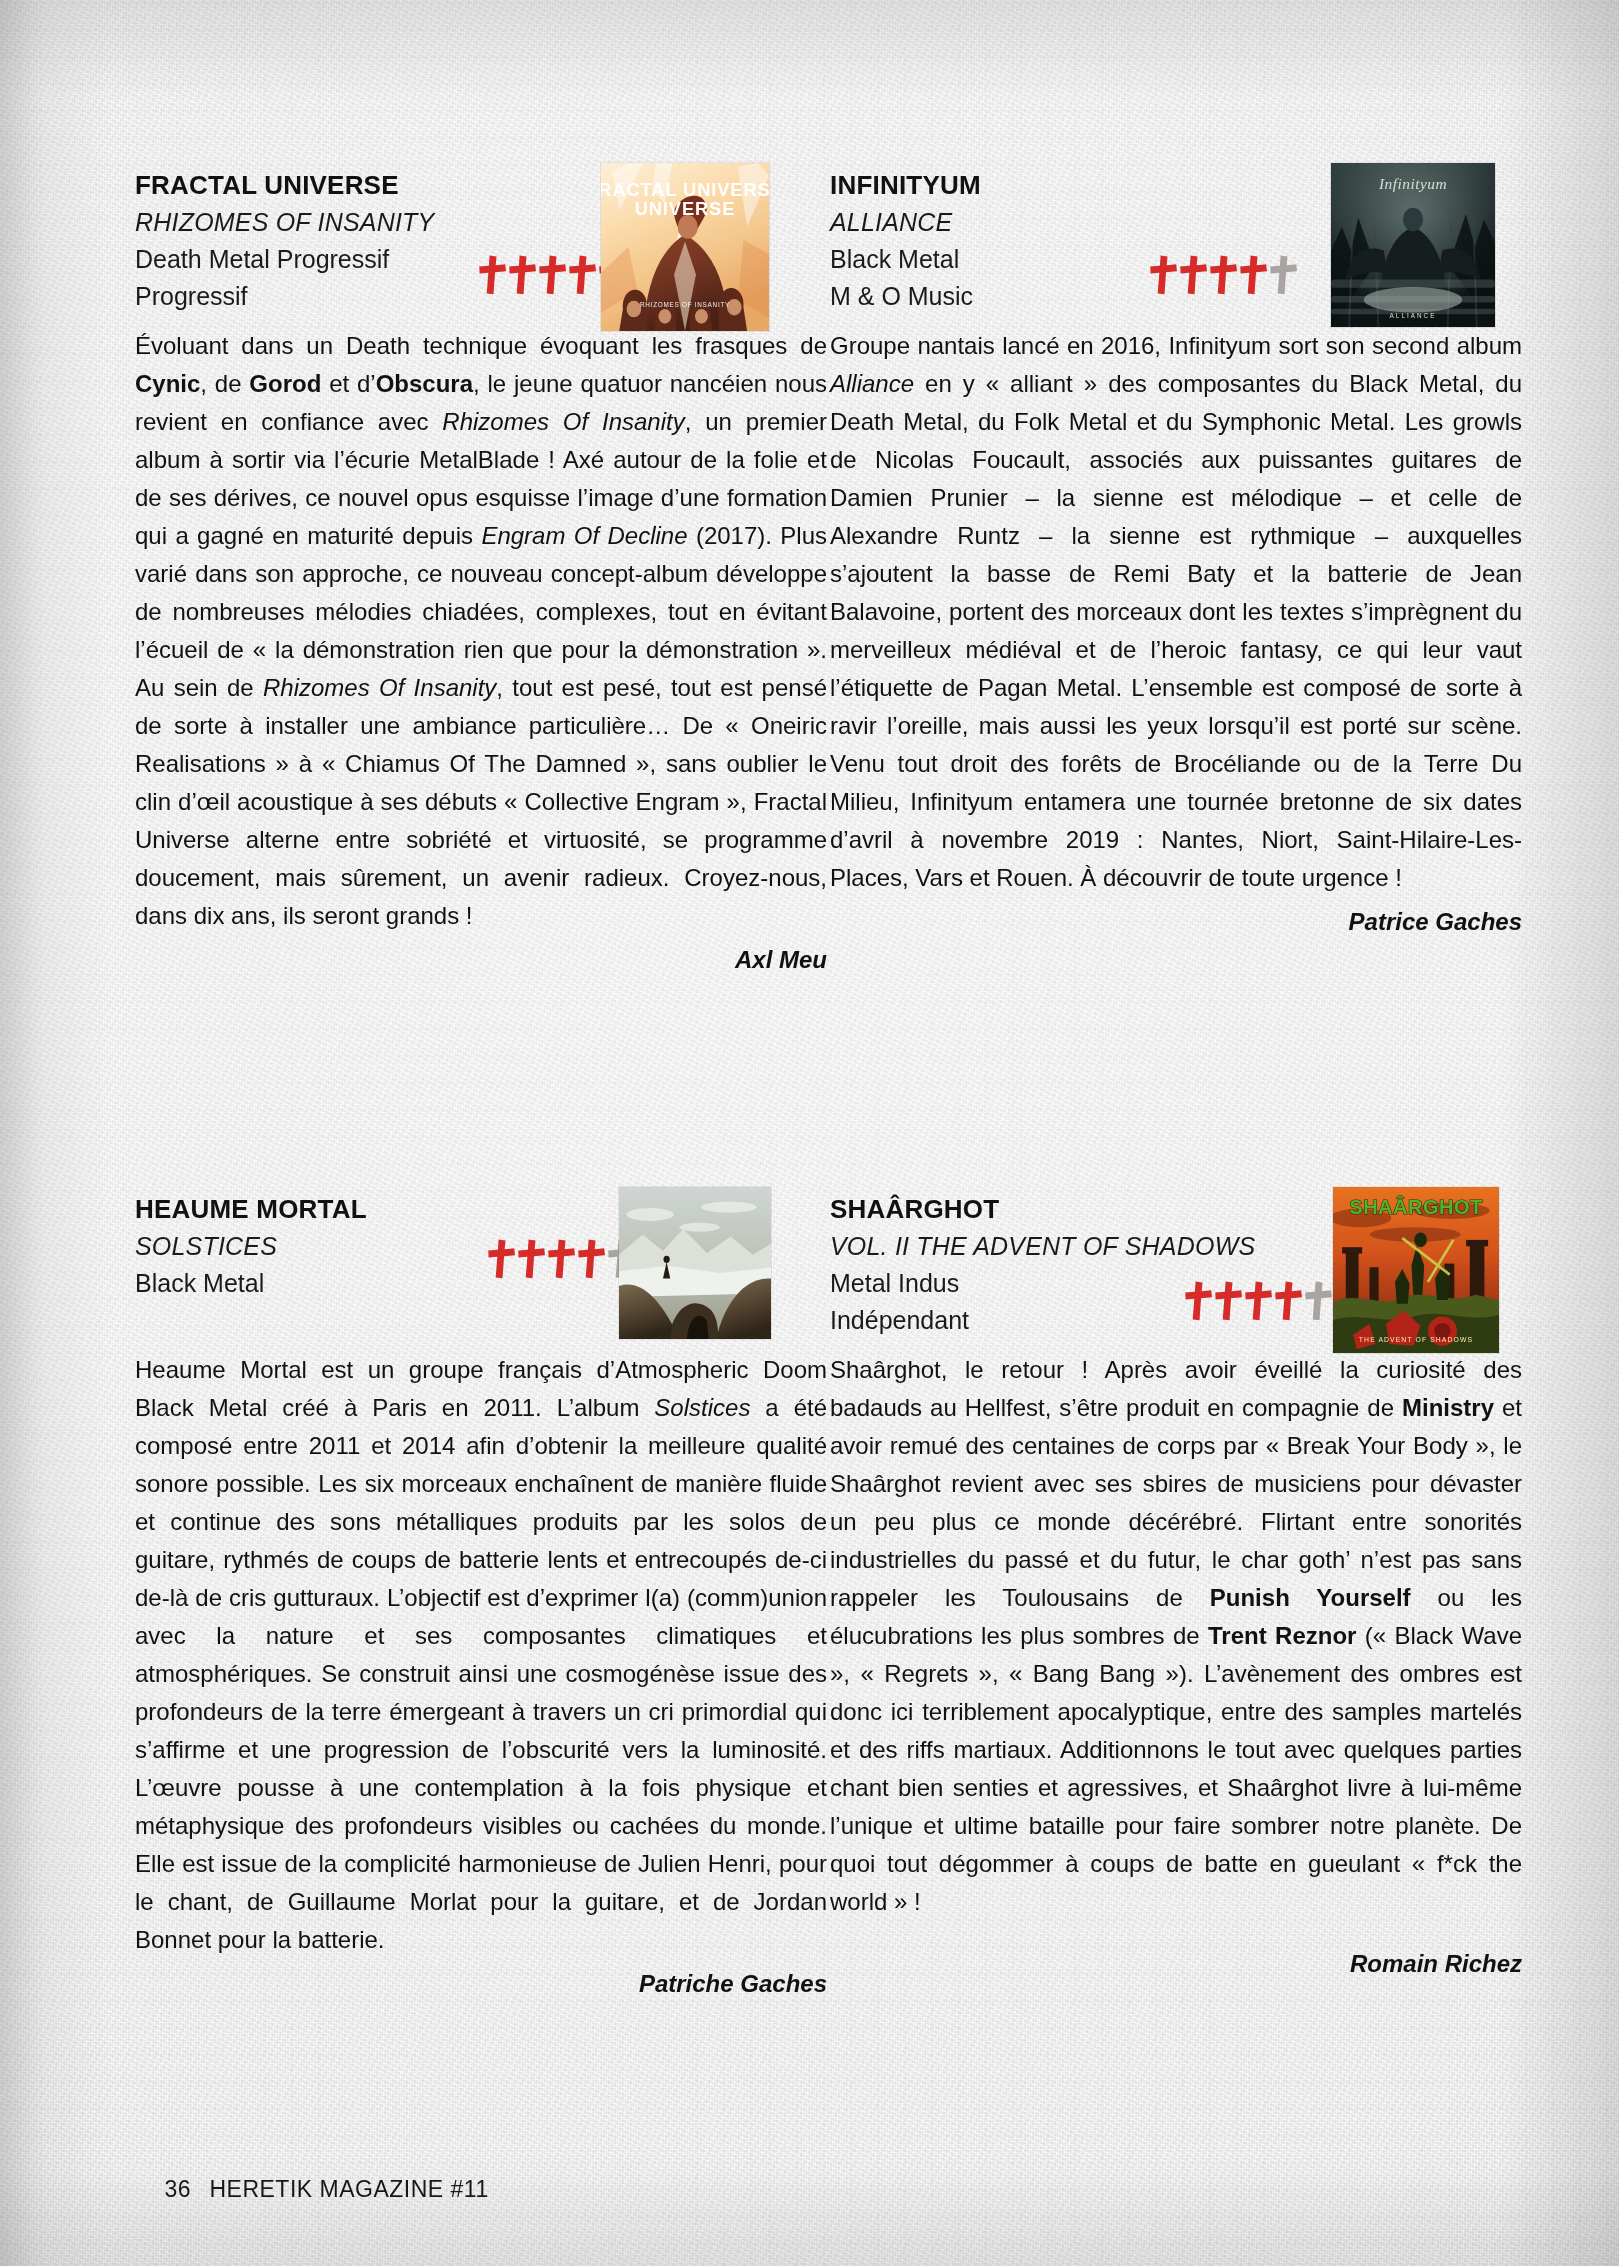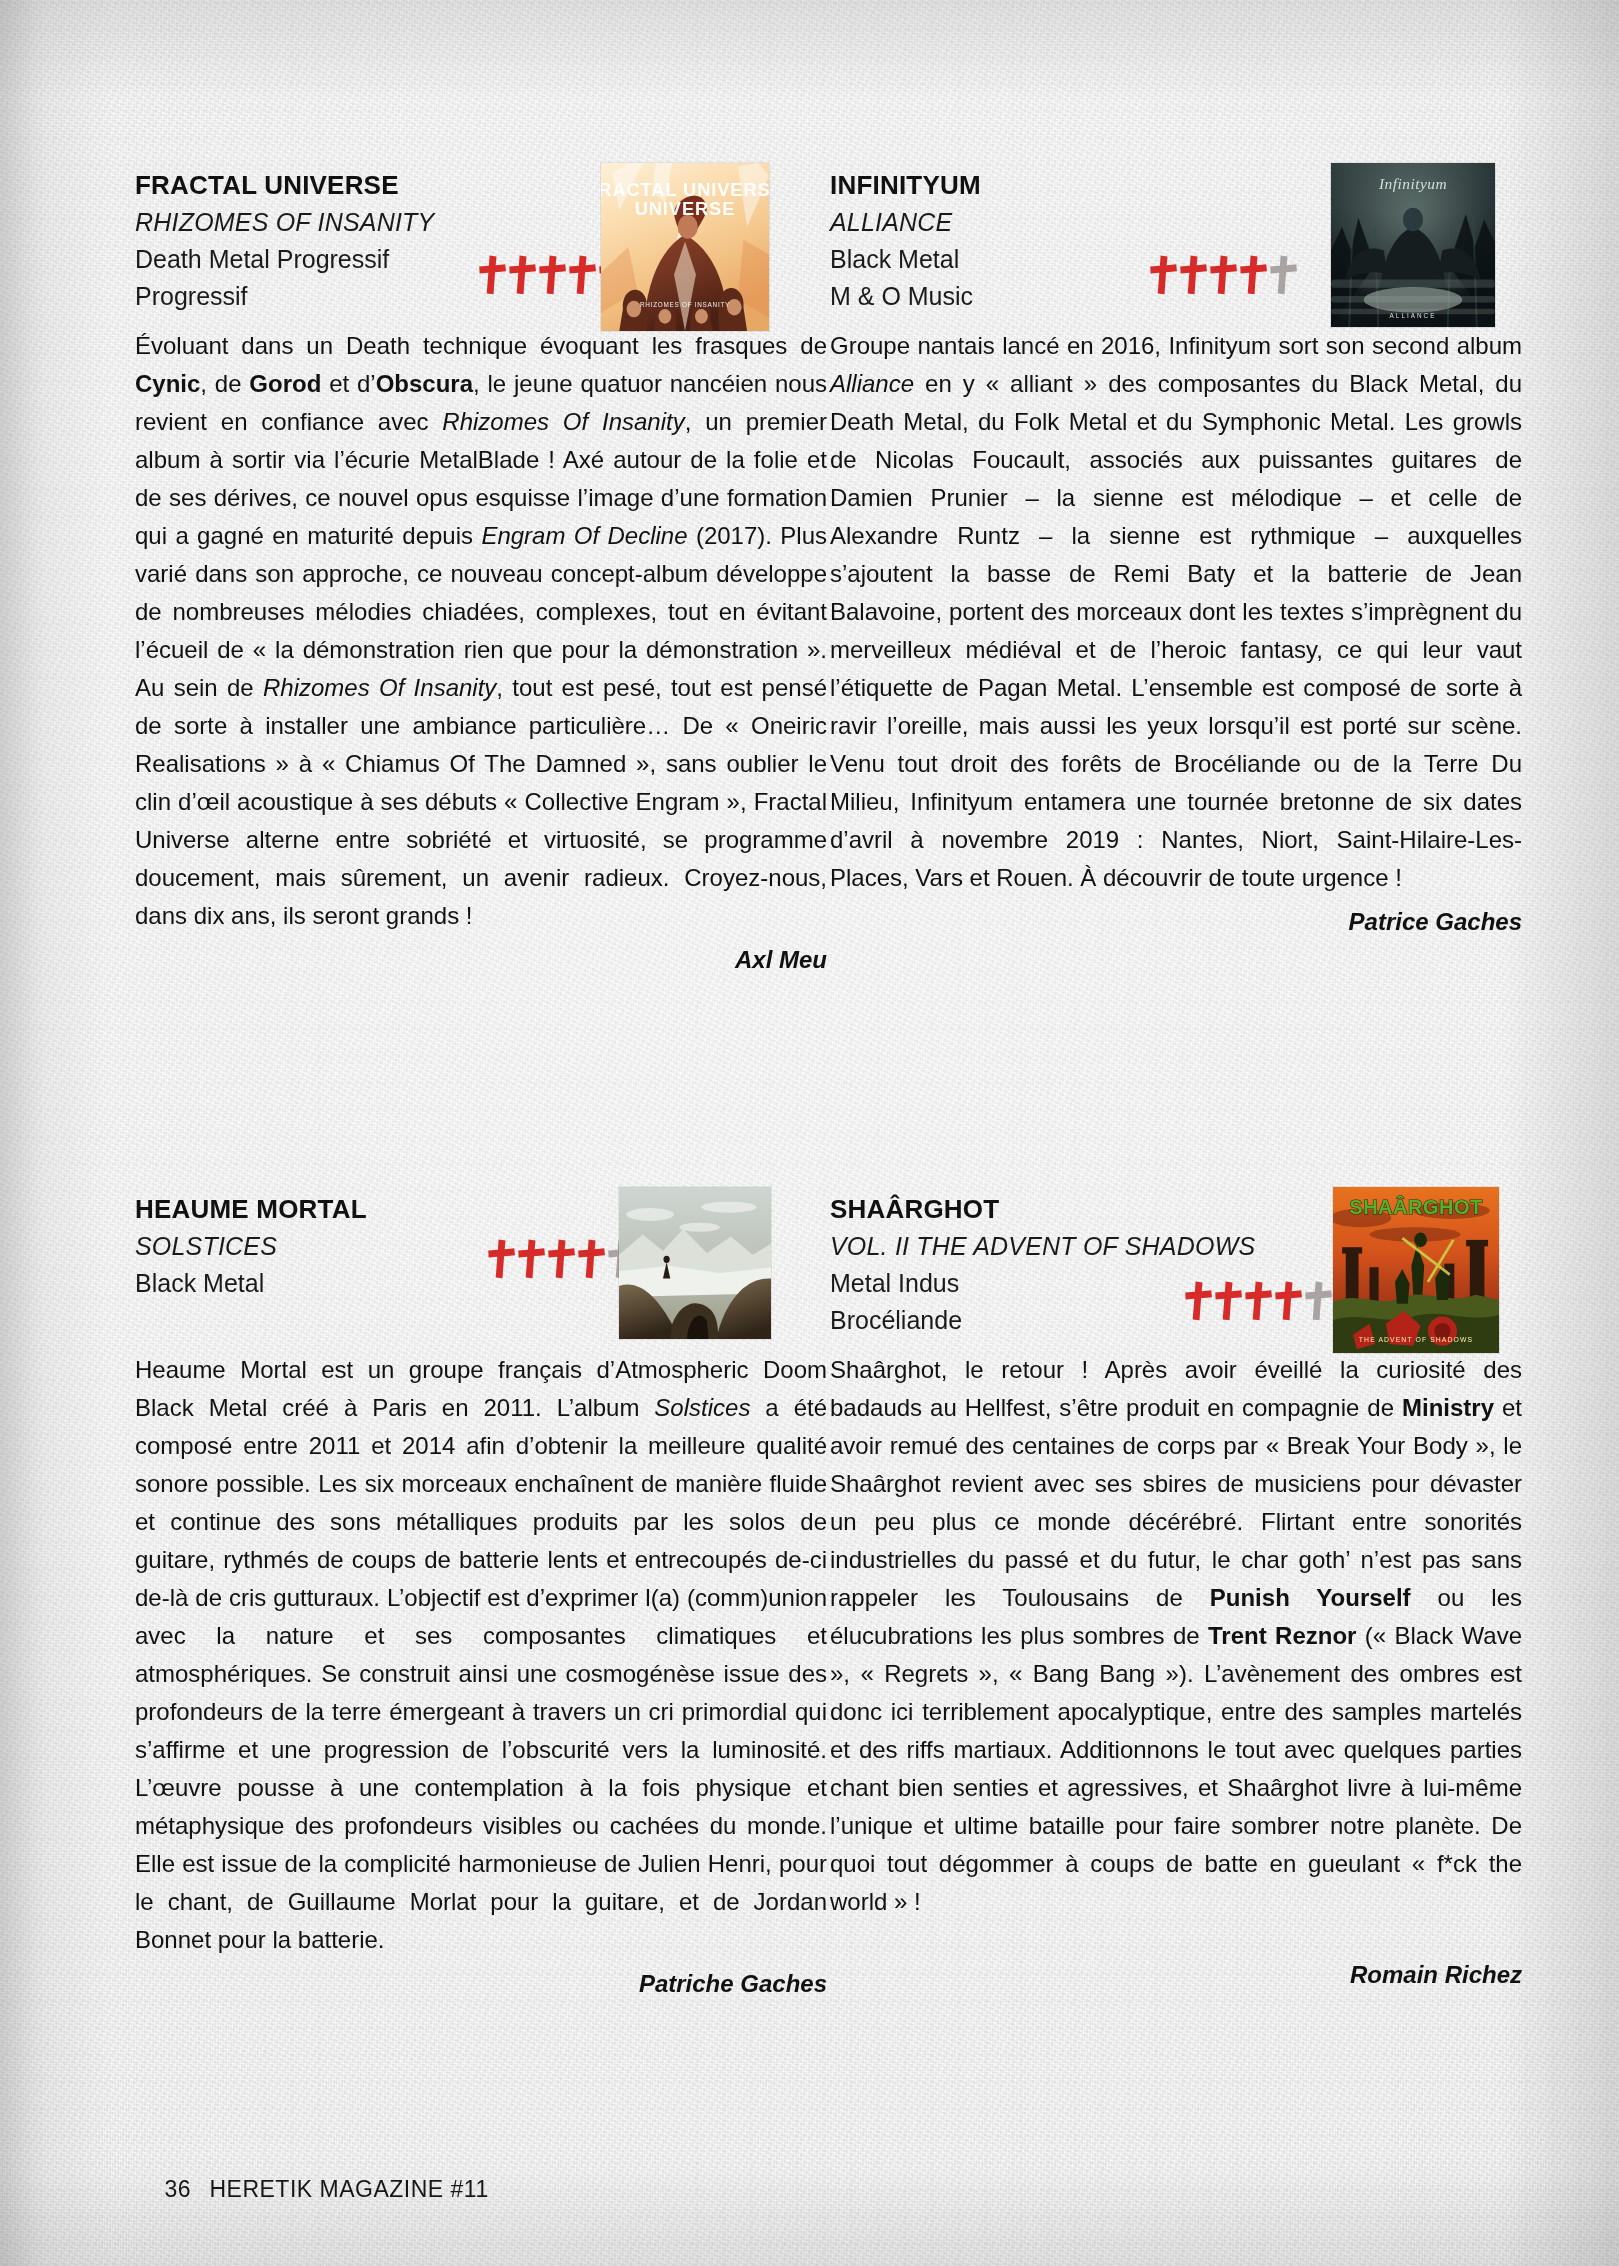--- a/index.html
+++ b/index.html
@@ -128,21 +128,21 @@
   .rev-body b { font-weight: bold; }
   .rev-body i { font-style: italic; }
   .byline {
     display: block;
     text-align: right;
     font-weight: bold;
     font-style: italic;
     font-size: 24px;
     margin-top: 6px;
   }
-  .byline.spaced { margin-top: 35px; }
+  .byline.spaced { margin-top: 24px; }
 
   
   #footer {
     position: absolute;
     left: 137px;
     top: 2149px;
     font-size: 23px;
     color: #161616;
     letter-spacing: 0.5px;
     white-space: pre;
@@ -387,21 +387,21 @@
       <span>Heaume Mortal est un groupe français d’Atmospheric Doom Black Metal créé à Paris en 2011. L’album <i>Solstices</i> a été composé entre 2011 et 2014 afin d’obtenir la meilleure qualité sonore possible. Les six morceaux enchaînent de manière fluide et continue des sons métalliques produits par les solos de guitare, rythmés de coups de batterie lents et entrecoupés de-ci de-là de cris gutturaux. L’objectif est d’exprimer l(a) (comm)union avec la nature et ses composantes climatiques et atmosphériques. Se construit ainsi une cosmogénèse issue des profondeurs de la terre émergeant à travers un cri primordial qui s’affirme et une progression de l’obscurité vers la luminosité. L’œuvre pousse à une contemplation à la fois physique et métaphysique des profondeurs visibles ou cachées du monde. Elle est issue de la complicité harmonieuse de Julien Henri, pour le chant, de Guillaume Morlat pour la guitare, et de Jordan Bonnet pour la batterie.</span><span class="byline">Patriche Gaches</span>
     </div>
   </section>
 
   <section class="review rev-shaarghot">
     <div class="rev-head">
       <div class="head-text">
         <div class="band">SHAÂRGHOT</div>
         <div class="album">VOL. II THE ADVENT OF SHADOWS</div>
         <div class="genre">Metal Indus</div>
-        <div class="label">Brocéliande</div>
+        <div class="label">Indépendant</div>
       </div>
       <div class="rating" style="left:355px; top:90px;">
           <svg width="27.4" height="40" viewBox="0 0 30 44">
             <path d="M11.6 0.5 L19.2 1.6 L18.3 11.4 L28.8 10.2 L29.6 17.8 L17.6 19.0 L15.9 43.2 L8.4 42.4 L10.2 19.4 L0.6 20.4 L0.2 12.6 L10.8 11.9 Z" fill="#d62b28"></path>
           </svg>
           <svg width="27.4" height="40" viewBox="0 0 30 44">
             <path d="M11.6 0.5 L19.2 1.6 L18.3 11.4 L28.8 10.2 L29.6 17.8 L17.6 19.0 L15.9 43.2 L8.4 42.4 L10.2 19.4 L0.6 20.4 L0.2 12.6 L10.8 11.9 Z" fill="#d62b28"></path>
           </svg>
           <svg width="27.4" height="40" viewBox="0 0 30 44">
             <path d="M11.6 0.5 L19.2 1.6 L18.3 11.4 L28.8 10.2 L29.6 17.8 L17.6 19.0 L15.9 43.2 L8.4 42.4 L10.2 19.4 L0.6 20.4 L0.2 12.6 L10.8 11.9 Z" fill="#d62b28"></path>

